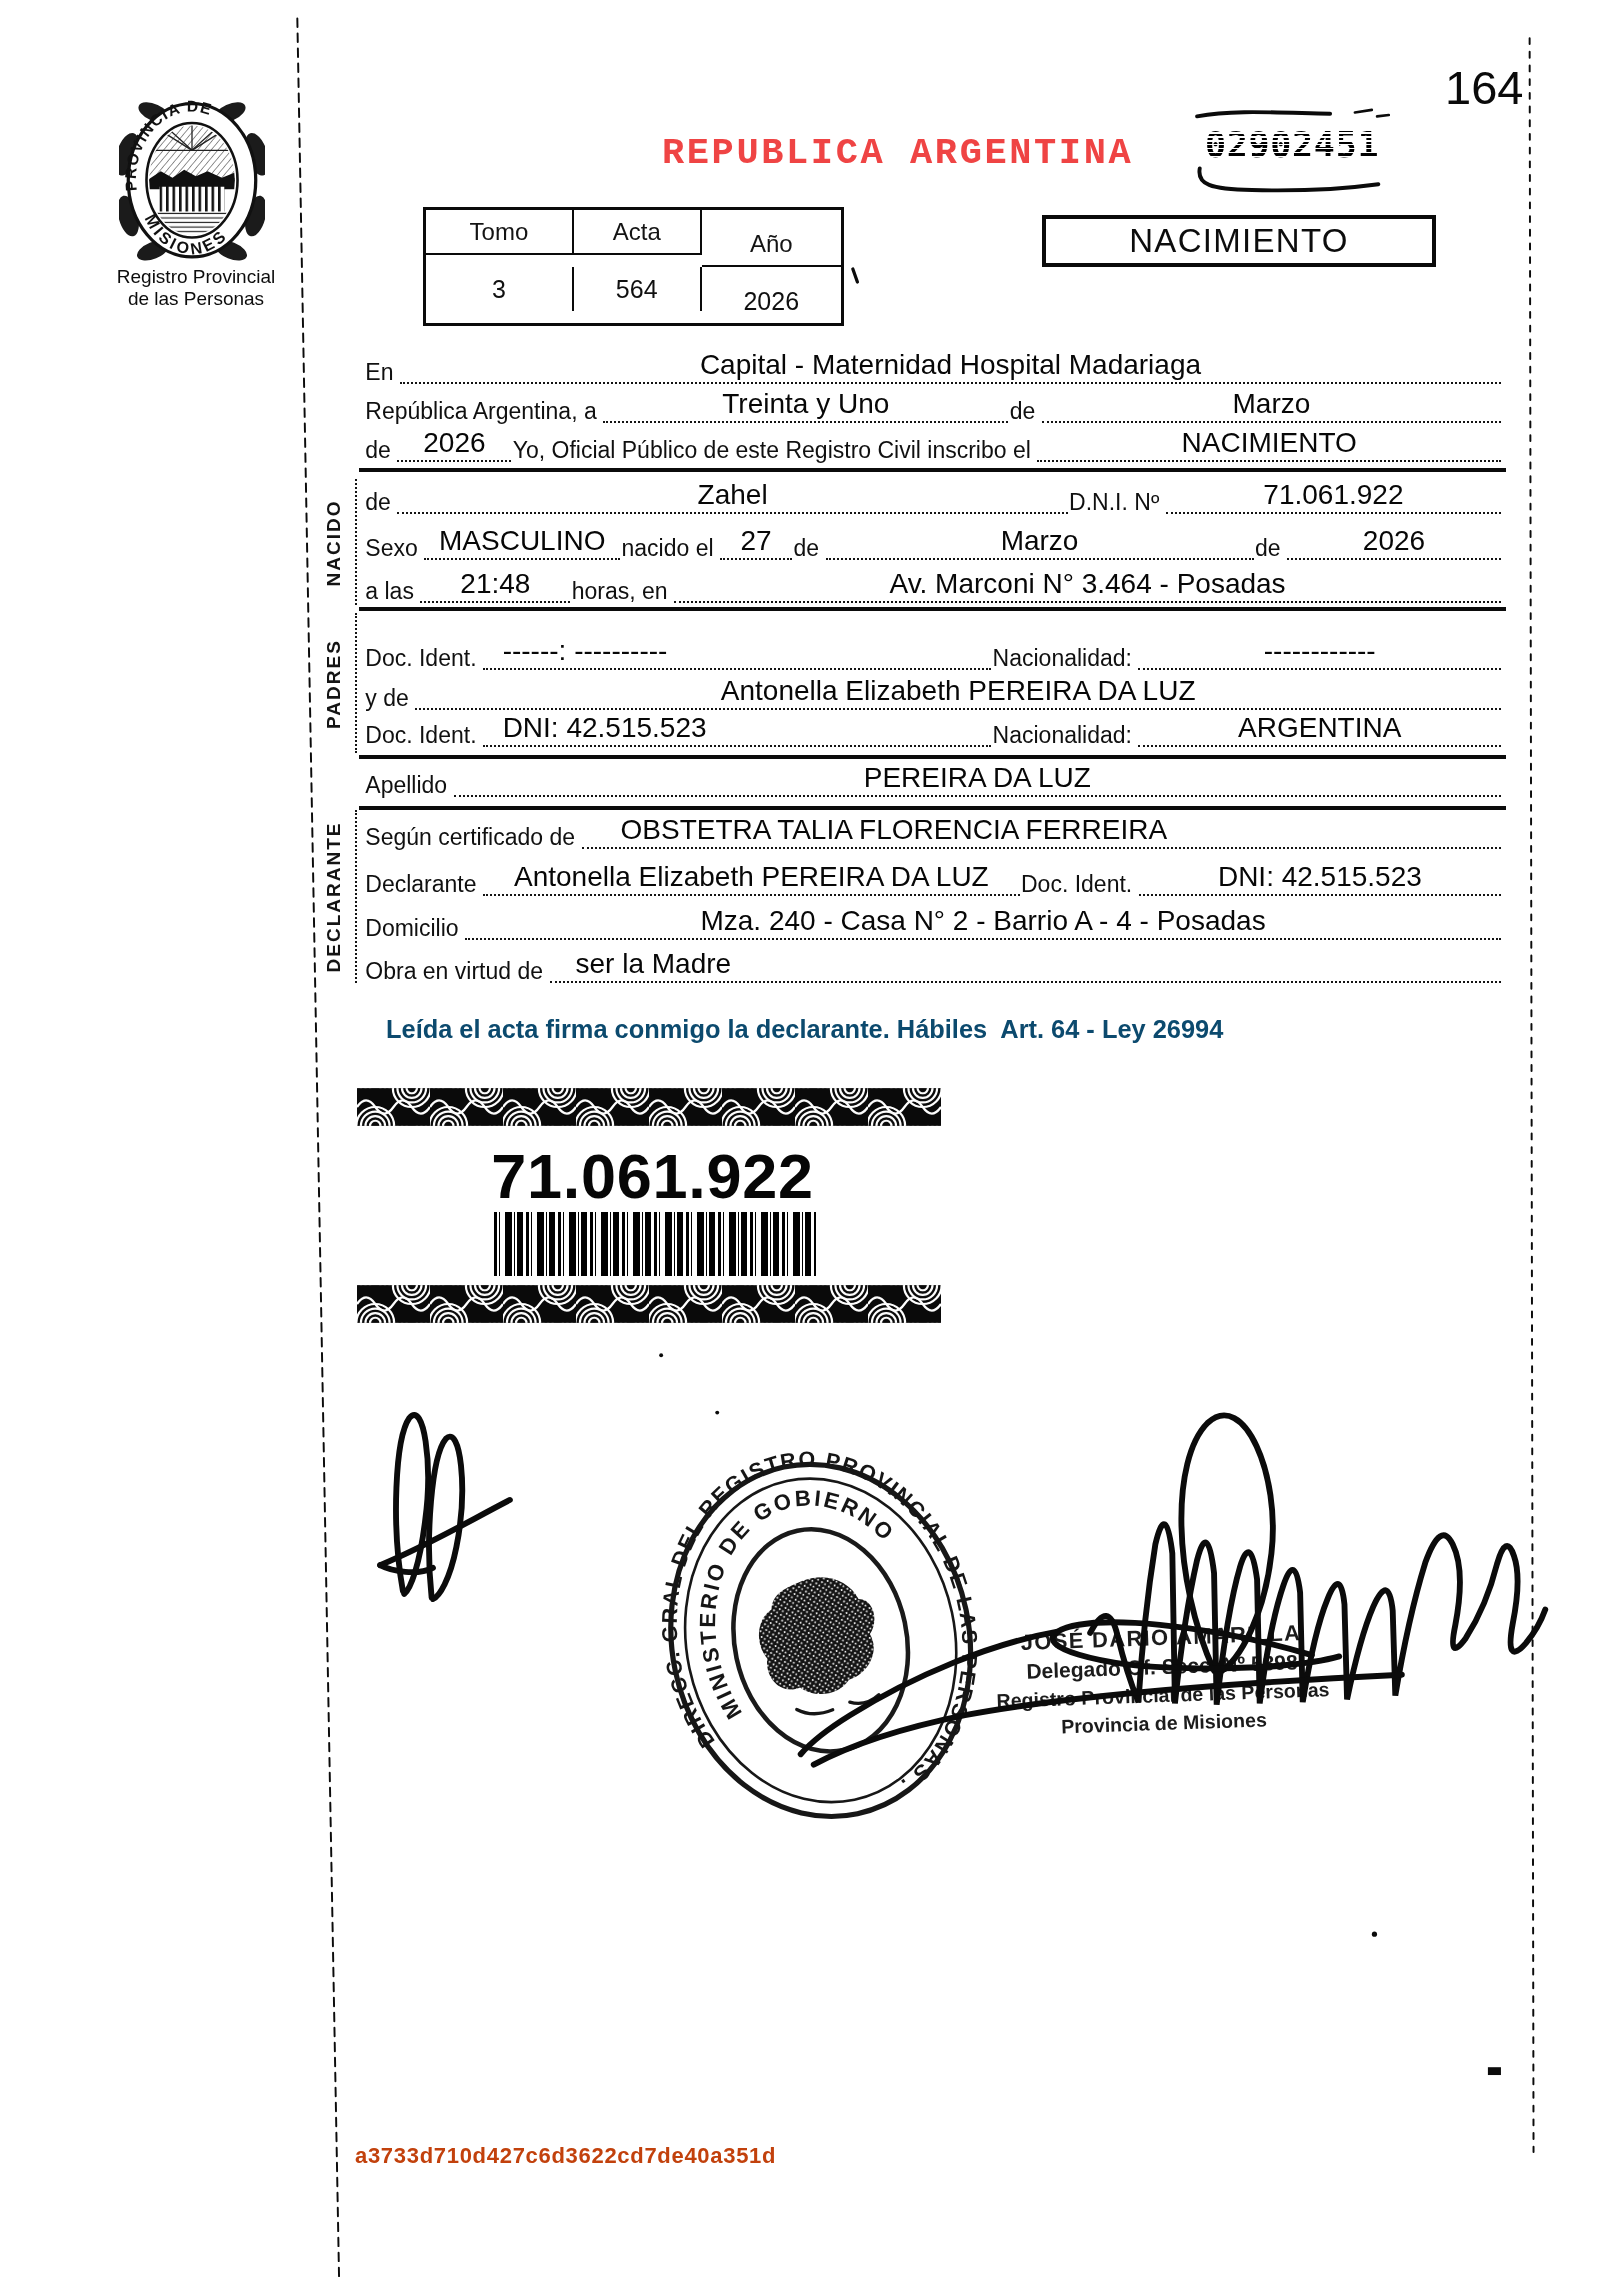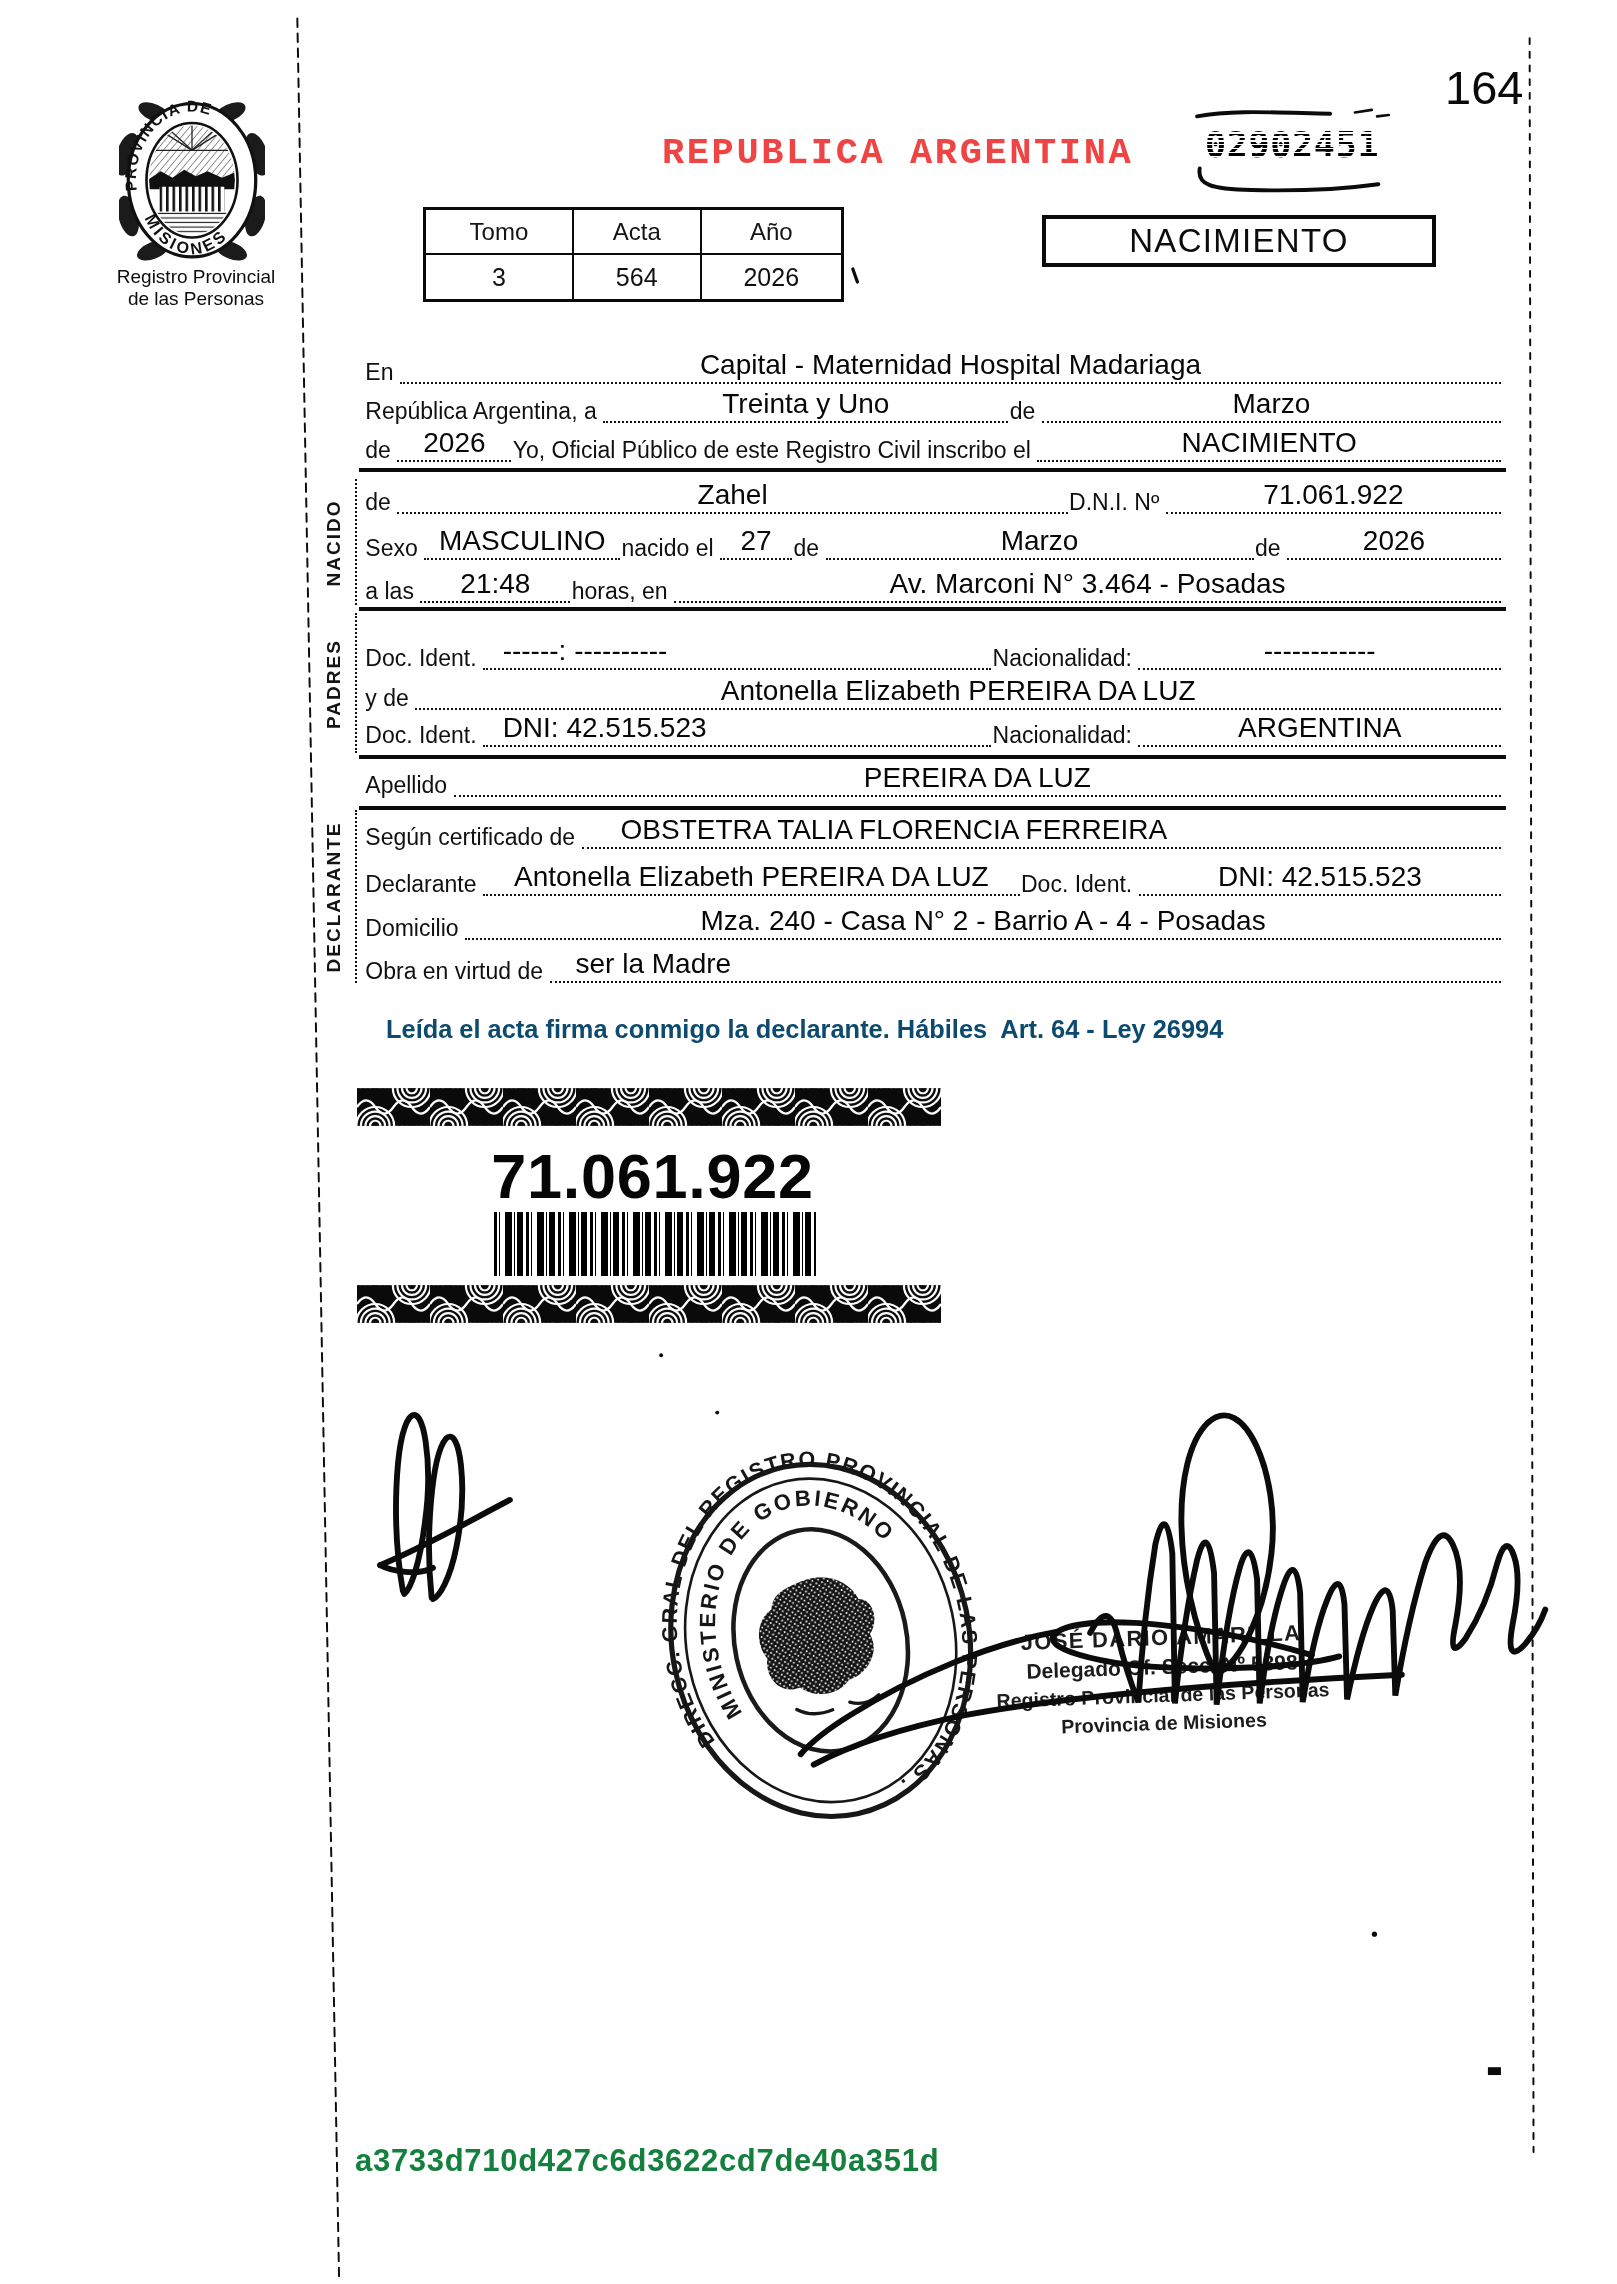--- a/index.html
+++ b/index.html
@@ -15,21 +15,21 @@
       -webkit-mask-image:repeating-linear-gradient(0deg,transparent 0 1.3px,#000 1.3px 3.9px);
       mask-image:repeating-linear-gradient(0deg,transparent 0 1.3px,#000 1.3px 3.9px);}
   .page-num{left:1445px;top:60px;font-size:47px;color:#0a0a0a;}
   .acttype-box{left:1042px;top:215px;width:386px;height:44px;border:4.6px solid #0a0a0a;
       display:flex;align-items:center;justify-content:center;font-size:33px;letter-spacing:1.3px;color:#0c0c0c;}
   
   .regtable{left:423px;top:207px;width:415px;border:3.9px solid #0a0a0a;border-collapse:collapse;text-align:right;}
   .regtable div.row{display:grid;grid-template-columns:227fr 196fr 214fr;}
   .regtable .cell{border-right:2.6px solid #0a0a0a;border-bottom:2.6px solid #0a0a0a;
       display:flex;align-items:center;justify-content:center;}
-  .regtable .cell:last-child{border-right:none;}
+  .regtable .cell:last-child{border-right:none;margin-top:12px;}
   .regtable .row:last-child .cell{border-bottom:none;}
   .regtable .hrow .cell{height:43px;font-size:24px;color:#141414;}
   .regtable .vrow .cell{height:44px;font-size:25px;color:#101010;}
   
   .fline{position:absolute;left:364px;width:1137px;height:43px;display:flex;align-items:flex-end;}
   .lbl{font-size:23px;color:#101010;padding:0 6.5px 0 1.3px;white-space:nowrap;line-height:1.05;}
   .seg{flex:1;align-self:stretch;border-bottom:2.6px dotted #131313;
        display:flex;align-items:flex-end;justify-content:center;min-width:19.6px;}
   .seg.sL{justify-content:flex-start;}
   .val{font-weight:400;font-size:28px;color:#070707;margin-bottom:2.6px;white-space:nowrap;line-height:1;}
@@ -44,21 +44,21 @@
       letter-spacing:0.7px;color:#060606;}
   .barcode{left:494px;top:1212px;width:322px;height:64px;
       background:repeating-linear-gradient(90deg,#000 0 3.3px,#fff 3.3px 5.2px,#000 5.2px 6.5px,#fff 6.5px 11px,
       #000 11px 17.6px,#fff 17.6px 19.6px,#000 19.6px 21.5px,#fff 21.5px 23.5px,#000 23.5px 29px,#fff 29px 32px);}
   
   .officer{left:967px;top:1625px;width:391px;text-align:center;transform:rotate(-2deg);color:#1c1c1c;}
   .officer .o1{font-weight:700;font-size:22px;letter-spacing:1.3px;}
   .officer .o2{font-weight:700;font-size:21px;margin-top:3.9px;}
   .officer .o3{font-weight:700;font-size:19.6px;margin-top:5.2px;}
   .officer .o4{font-weight:700;font-size:19.6px;margin-top:5.2px;}
-  .hash{left:355px;top:2143px;font-weight:700;font-size:31px;color:#15803d;letter-spacing:0.7px;}
+  .hash{left:355px;top:2143px;font-weight:700;font-size:22px;color:#c2410c;letter-spacing:0.7px;}
   svg{display:block;}
   .overlay{left:0;top:0;pointer-events:none;}
 </style>
 </head>
 <body>
 
 <div class="page">
 
   <svg class="abs" style="left:119px;top:97px;" width="146" height="173" viewBox="0 0 224 266">
     <defs>

